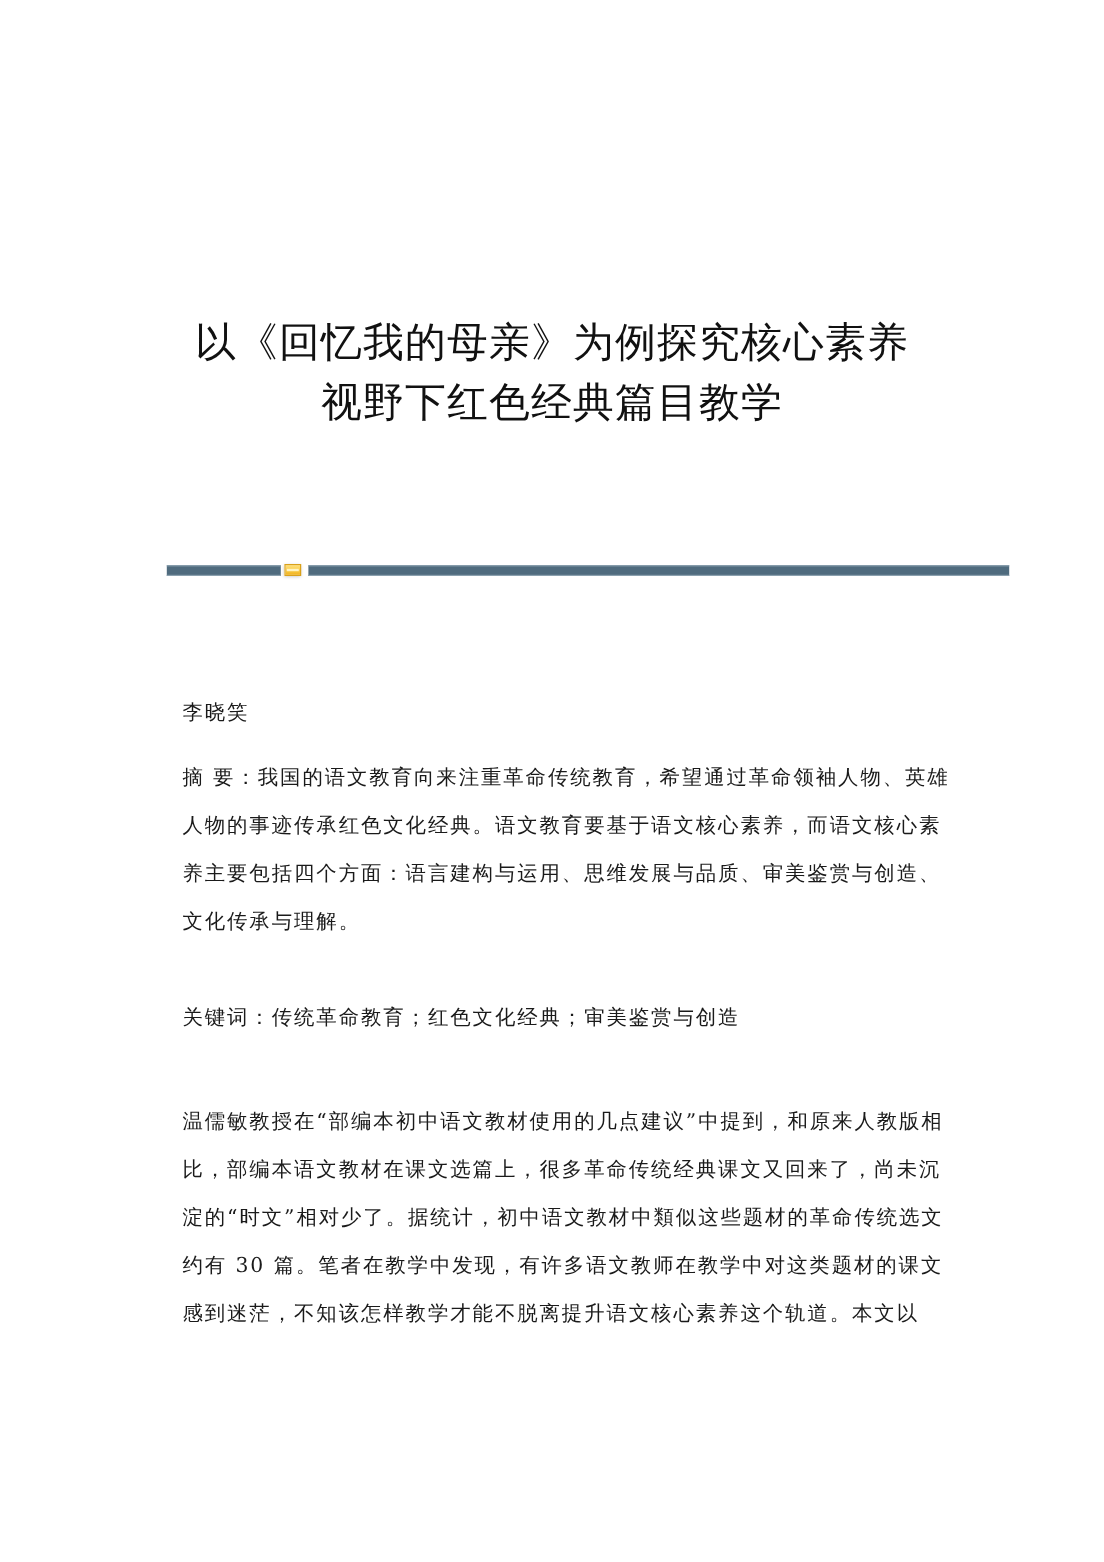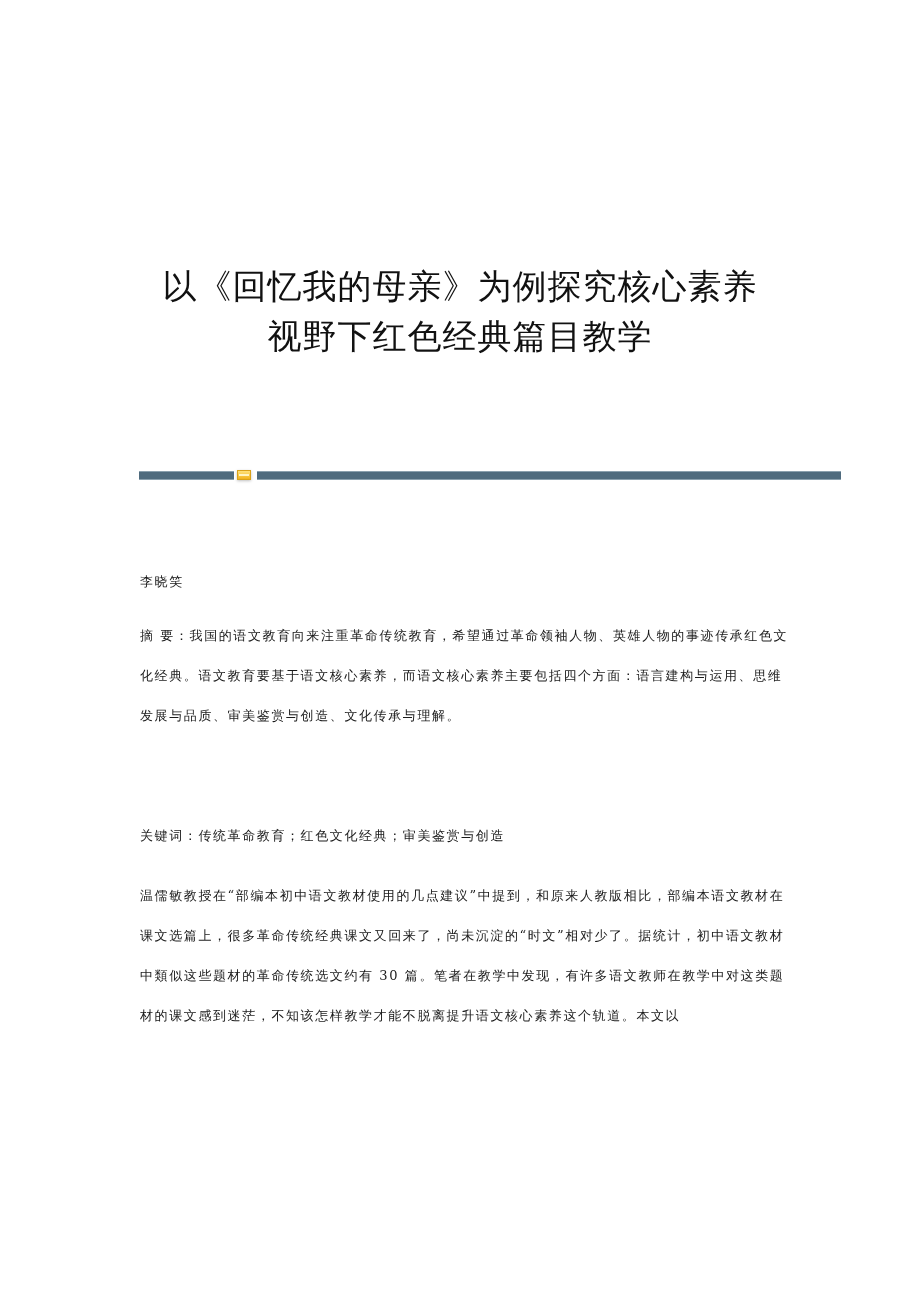--- a/index.html
+++ b/index.html
@@ -11,26 +11,26 @@
     #title1 { top: 238px; margin-top: 28px; }
     #title2 { top: 316px; }
     .divider { position: absolute; top: 471px; height: 9px; background: #4f6b7e;
                border-top: 1px solid #8aa0ae; border-bottom: 1px solid #8aa0ae; box-sizing: border-box; }
     #divider-left { left: 139px; width: 95px; }
     #divider-right { left: 257px; width: 584px; }
     .ornament { position: absolute; left: 237px; top: 470px; width: 14px; height: 10px;
                 background: linear-gradient(#ffe27a, #f2b31c); border: 1px solid #d9a11a;
                 box-shadow: 0 1px 3px rgba(0,0,0,0.25); box-sizing: border-box; }
     .ornament::after { content: ""; position: absolute; left: 1px; right: 1px; top: 3px; height: 2px; background: #fff4c2; }
-    .para { position: absolute; left: 140px; width: 650px; font-size: 13px; line-height: 40px;
-            letter-spacing: 1.6px; margin: 0; }
+    .para { position: absolute; left: 140px; width: 650px; font-size: 17px; line-height: 40px;
+            letter-spacing: 1.6px; margin: 12px; }
     #author { top: 562px; }
     #abstract { top: 616px; }
     #keywords { top: 816px; }
-    #body1 { top: 876px; }
+    #body1 { top: 903px; }
   </style>
 </head>
 <body>
 
 <div id="title1" class="title-line">以《回忆我的母亲》为例探究核心素养</div>
 <div id="title2" class="title-line">视野下红色经典篇目教学</div>
 
 <div id="divider-left" class="divider"></div>
 <div class="ornament"></div>
 <div id="divider-right" class="divider"></div>

